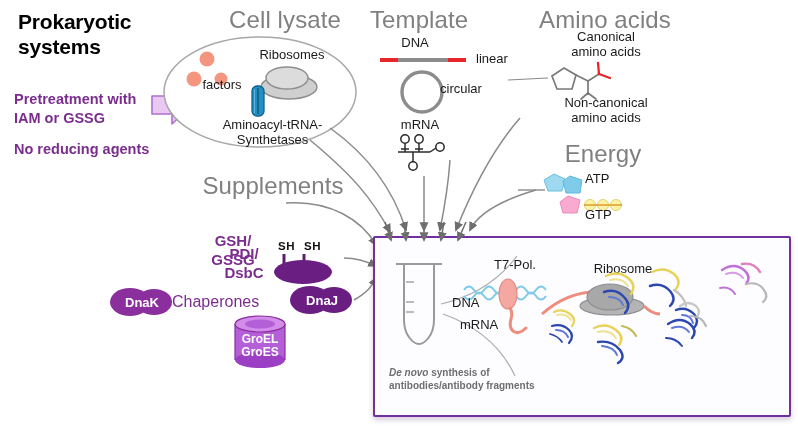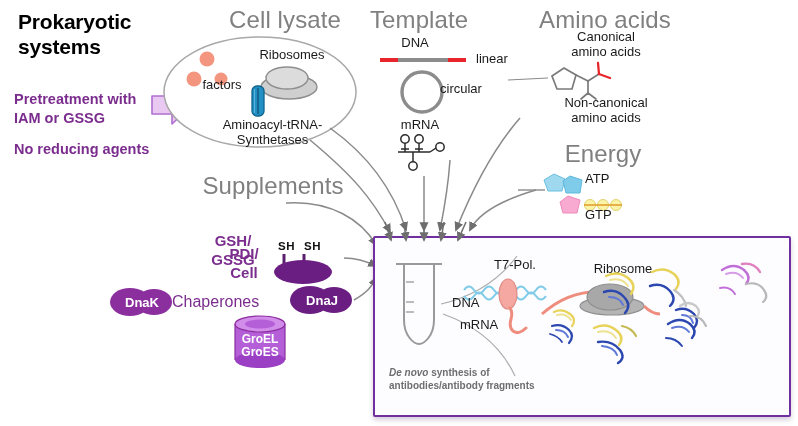--- a/index.html
+++ b/index.html
@@ -152,21 +152,21 @@
 
   <div class="abs sec-head" style="left:188px;top:172px;width:170px;text-align:center;">Supplements</div>
 
   <div class="abs suppl-purple" style="left:198px;top:196px;width:70px;margin-top:36px;">
     <div>GSH/</div>
     <div>GSSG</div>
   </div>
 
   <div class="abs suppl-purple" style="left:208px;top:245px;width:72px;">
     <div>PDI/</div>
-    <div>Cell</div>
+    <div>DsbC</div>
   </div>
 
   <div class="abs sh" style="left:278px;top:240px;">SH</div>
   <div class="abs sh" style="left:304px;top:240px;">SH</div>
 
   <svg class="abs" style="left:272px;top:250px;" width="72" height="36">
     <line x1="12" y1="4" x2="12" y2="18" stroke="#5B1F6E" stroke-width="3"></line>
     <line x1="32" y1="4" x2="32" y2="18" stroke="#5B1F6E" stroke-width="3"></line>
     <ellipse cx="31" cy="22" rx="29" ry="12" fill="#6B1E82"></ellipse>
   </svg>

